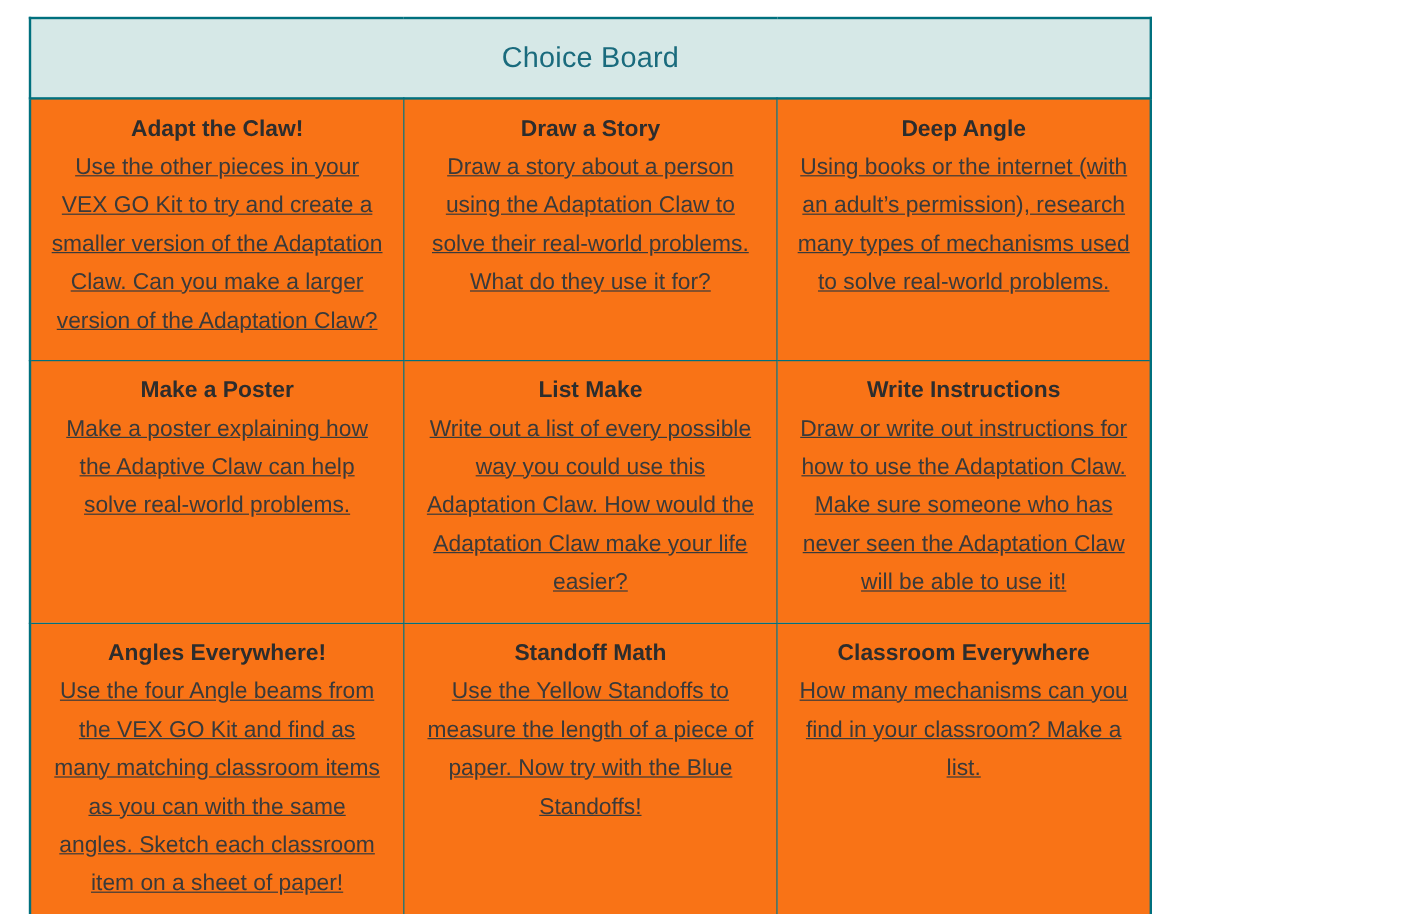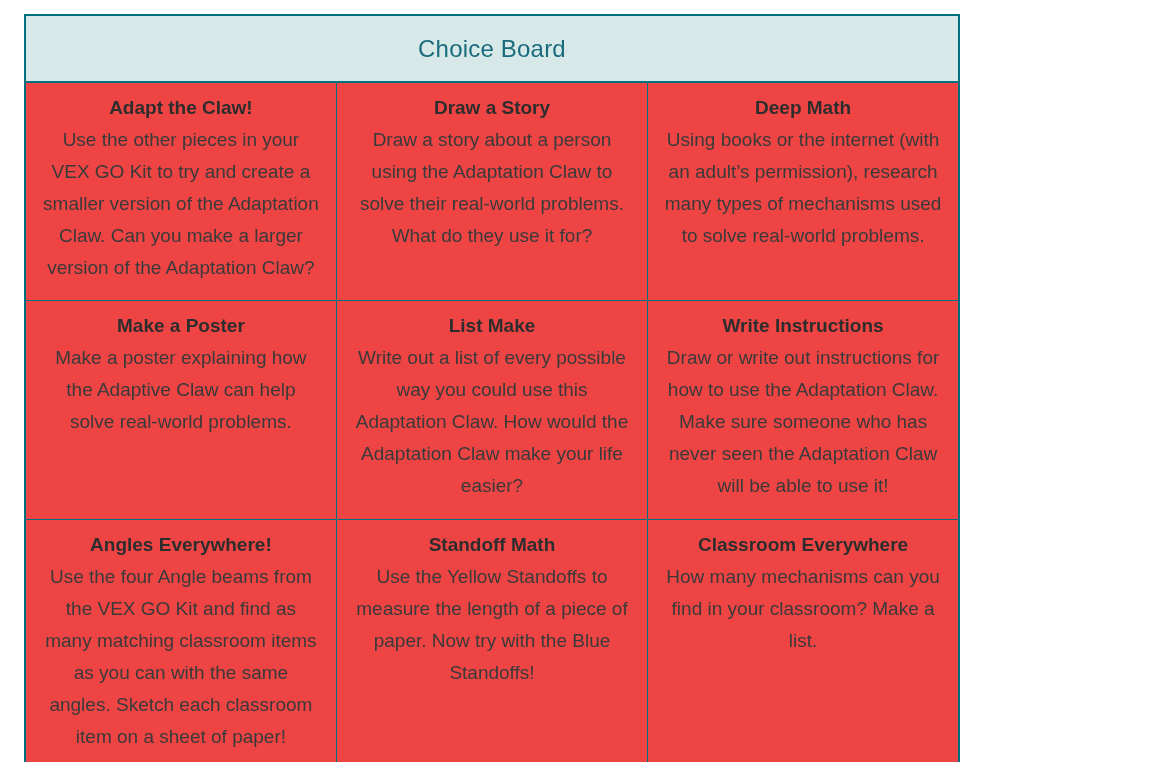--- a/index.html
+++ b/index.html
@@ -27,38 +27,39 @@
     color: #1a6b7d;
     font-size: 24px;
     font-weight: 400;
     text-align: center;
     height: 67px;
     border: 2px solid #00707e;
     letter-spacing: 0.2px;
   }
   td.cell {
     width: 33.333%;
-    background: #ef4444;
+    background: #f97316;
     border: 1px solid #00707e;
     vertical-align: top;
     text-align: center;
     padding: 9px 16px 12px 16px;
     font-size: 19px;
     line-height: 32px;
     color: #3a3a3a;
   }
   tr.row-1 { height: 218px; }
   tr.row-2 { height: 219px; padding-left: 38px; }
   tr.row-3 { height: 225px; }
   .cell-title {
     font-weight: 700;
     color: #2d2d2d;
   }
   .cell-body {
     color: #3a3a3a;
+    text-decoration: underline;
   }
 </style>
 </head>
 <body>
 
 <table class="choice-board">
   <thead>
     <tr>
       <th class="board-header" colspan="3">Choice Board</th>
     </tr>
@@ -67,21 +68,21 @@
     <tr class="row-1">
       <td class="cell">
         <div class="cell-title">Adapt the Claw!</div>
         <div class="cell-body">Use the other pieces in your VEX GO Kit to try and create a smaller version of the Adaptation Claw. Can you make a larger version of the Adaptation Claw?</div>
       </td>
       <td class="cell">
         <div class="cell-title">Draw a Story</div>
         <div class="cell-body">Draw a story about a person using the Adaptation Claw to solve their real-world problems. What do they use it for?</div>
       </td>
       <td class="cell">
-        <div class="cell-title">Deep Math</div>
+        <div class="cell-title">Deep Angle</div>
         <div class="cell-body">Using books or the internet (with an adult’s permission), research many types of mechanisms used to solve real-world problems.</div>
       </td>
     </tr>
     <tr class="row-2">
       <td class="cell">
         <div class="cell-title">Make a Poster</div>
         <div class="cell-body">Make a poster explaining how the Adaptive Claw can help solve real-world problems.</div>
       </td>
       <td class="cell">
         <div class="cell-title">List Make</div>

